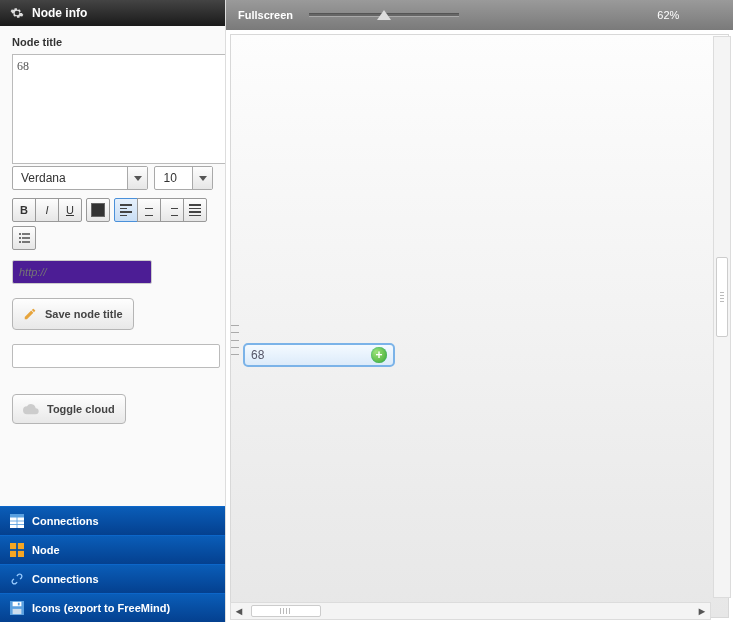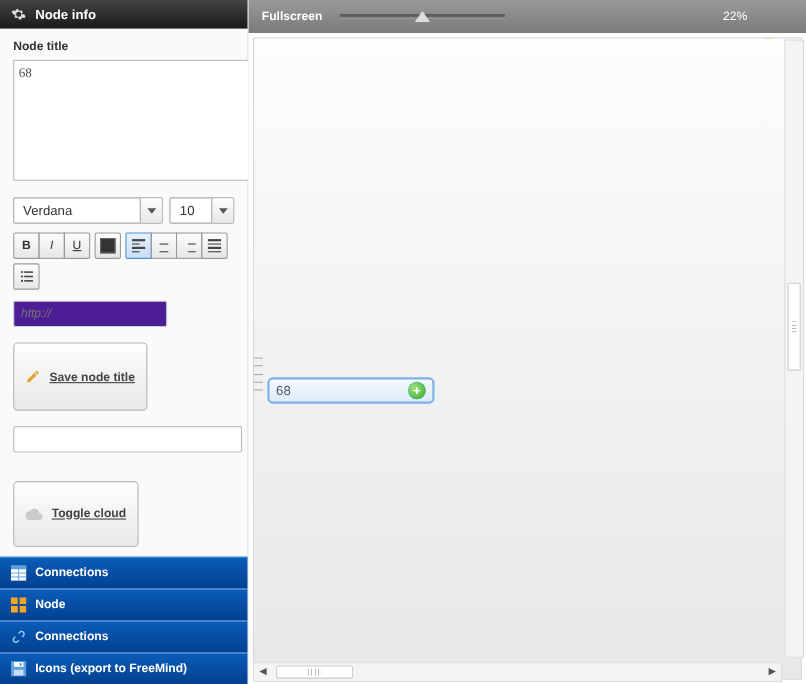--- a/index.html
+++ b/index.html
@@ -48,21 +48,21 @@
   width: 216px;
   height: 110px;
   border: 1px solid #bbb;
   padding: 4px;
   font-family: Verdana;
   font-size: 12px;
   color: #555;
   resize: none;
   background: #fff;
 }
-.row { display: flex; gap: 6px; margin-top: 12px; align-items:center;}
+.row { display: flex; gap: 6px; margin-top: 0; align-items:center;}
 .select-wrap {
   display: flex;
   border: 1px solid #a9a9a9;
   background: #fff;
   height: 24px;
   border-radius: 2px;
 }
 .select-val {
   padding: 4px 8px;
   font-size: 12px;
@@ -122,31 +122,30 @@
   background: #4c1d95;
   color: #999;
   padding: 5px 6px;
   font-style: italic;
   font-size: 11px;
   border-radius: 2px;
 }
 .action-btn {
   margin-top: 14px;
   display: inline-flex;
-  align-items: flex-end;
+  align-items: center;
   gap: 8px;
   border: 1px solid #b5b5b5;
   background: linear-gradient(to bottom,#fefefe,#e8e8e8);
   border-radius: 4px;
-  padding: 23px 10px;
+  padding: 8px 10px;
   font-size: 11px;
   font-weight: bold;
   color: #444;
   cursor: pointer;
-  text-decoration: underline;
 }
 .text-input {
   display: block;
   width: 208px;
   margin-top: 14px;
   border: 1px solid #bbb;
   background: #fff;
   padding: 5px 6px;
   font-size: 11px;
   border-radius: 2px;
@@ -482,21 +481,21 @@
       </div>
     </div>
   </div>
 
   <div class="canvas-zone">
     <div class="canvas-top">
       <span><b>Fullscreen</b></span>
       <div class="zoom-track">
         <div class="zoom-thumb"></div>
       </div>
-      <span style="margin-left:auto">22%</span>
+      <span style="margin-left:auto">62%</span>
       <span class="save-link">Save</span>
     </div>
 
     <div class="canvas-body">
       <div class="grip-v">
         <div></div>
           <div></div>
           <div></div>
           <div></div>
           <div></div>

